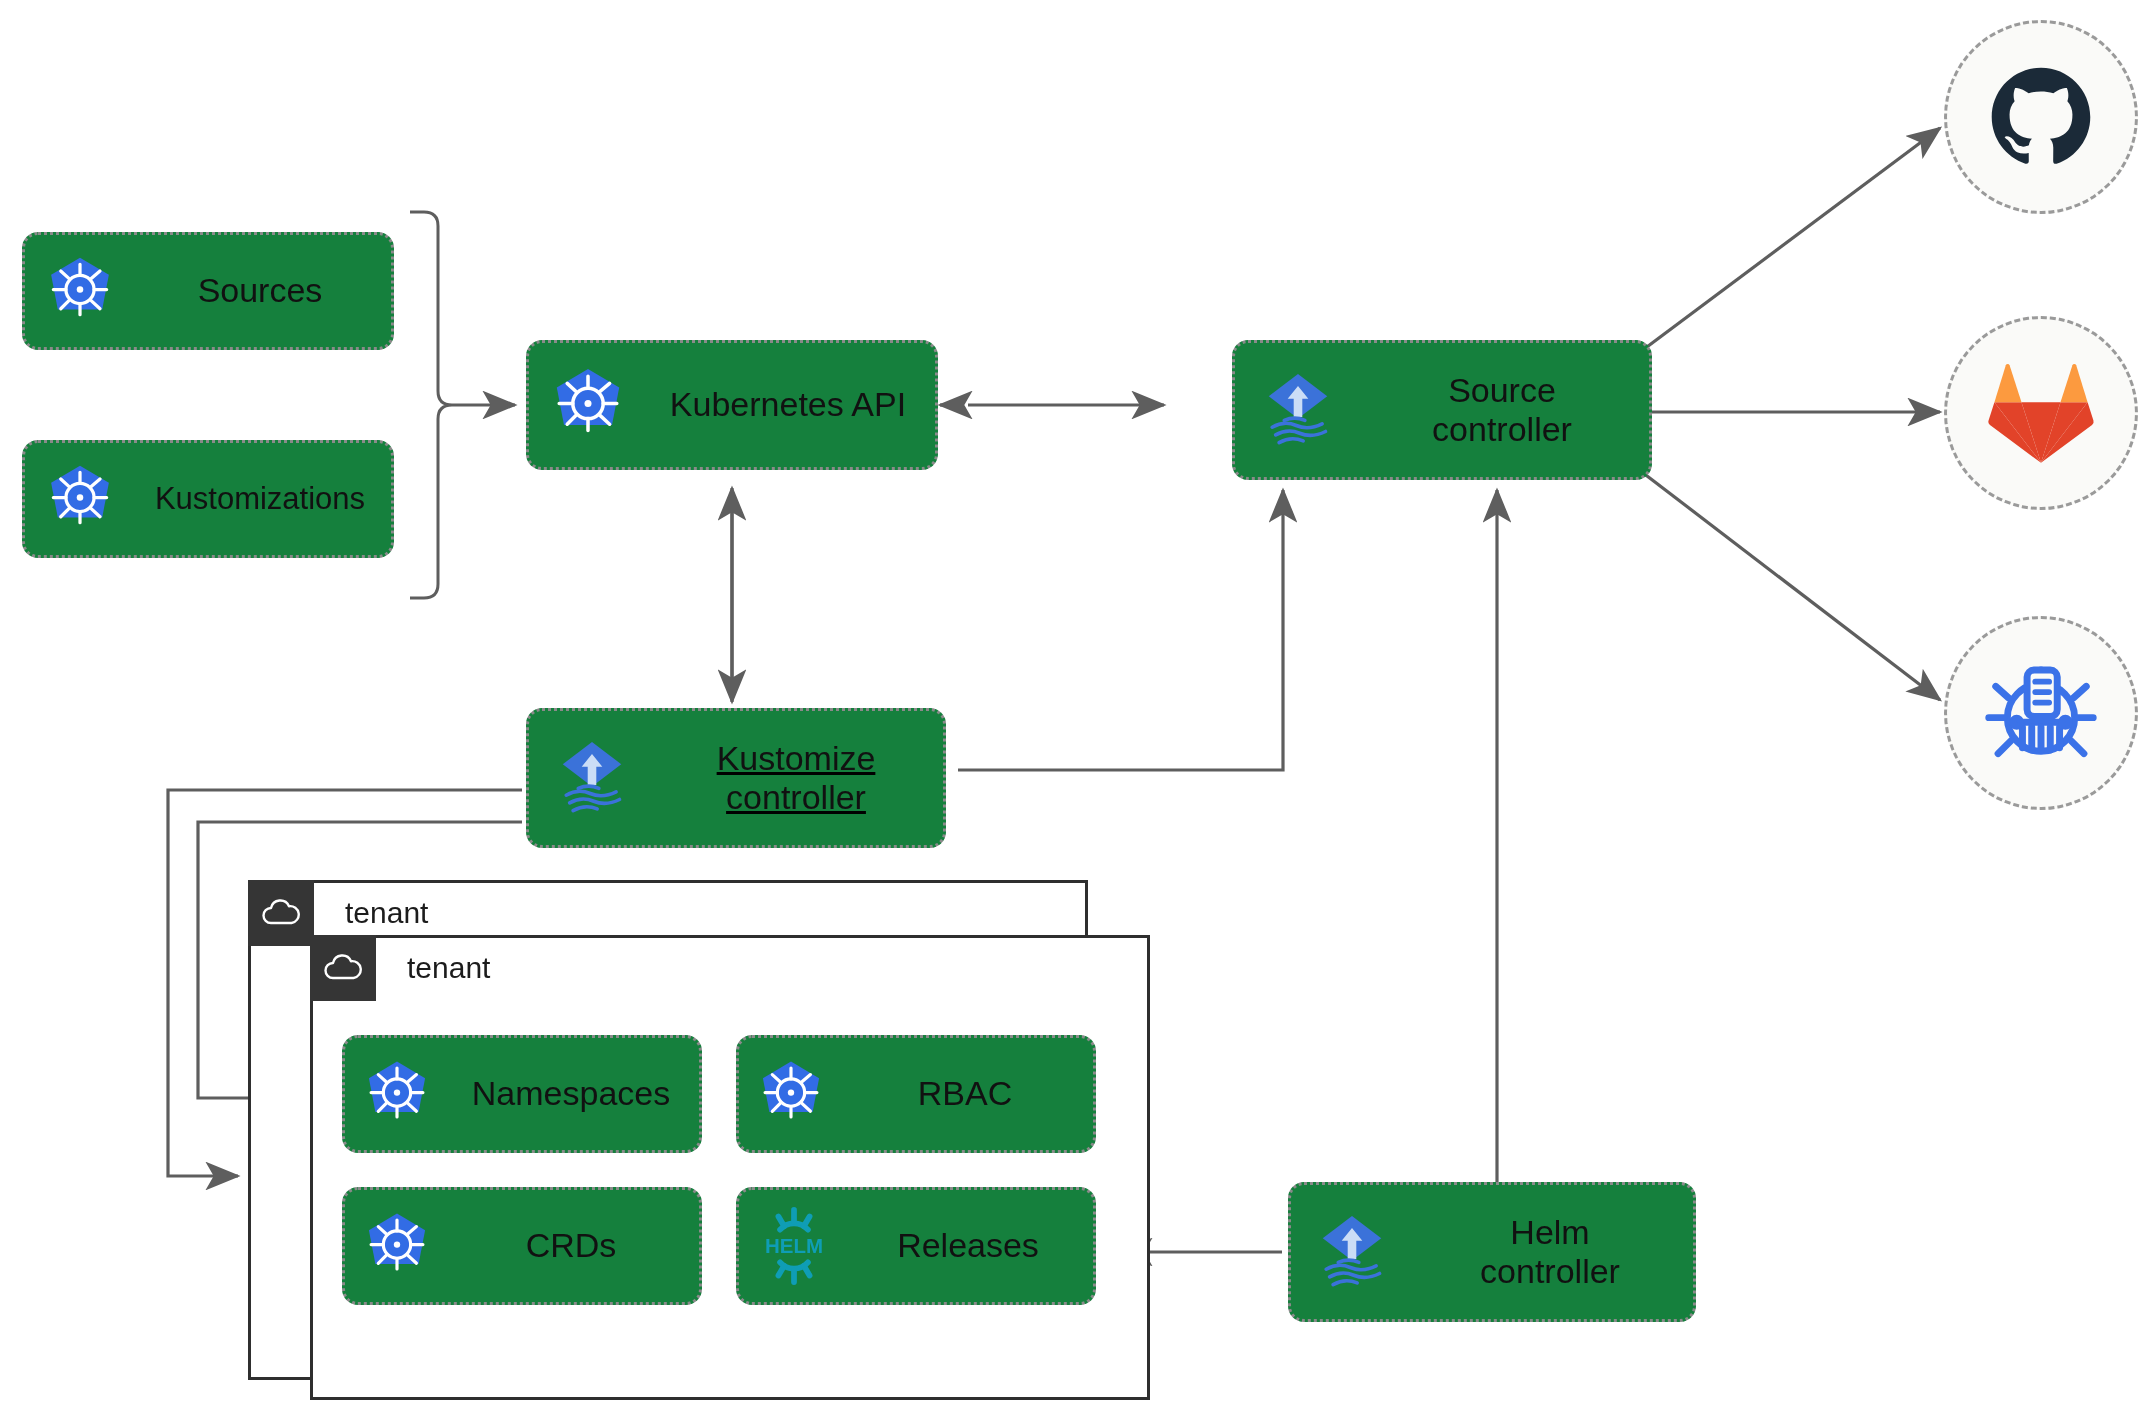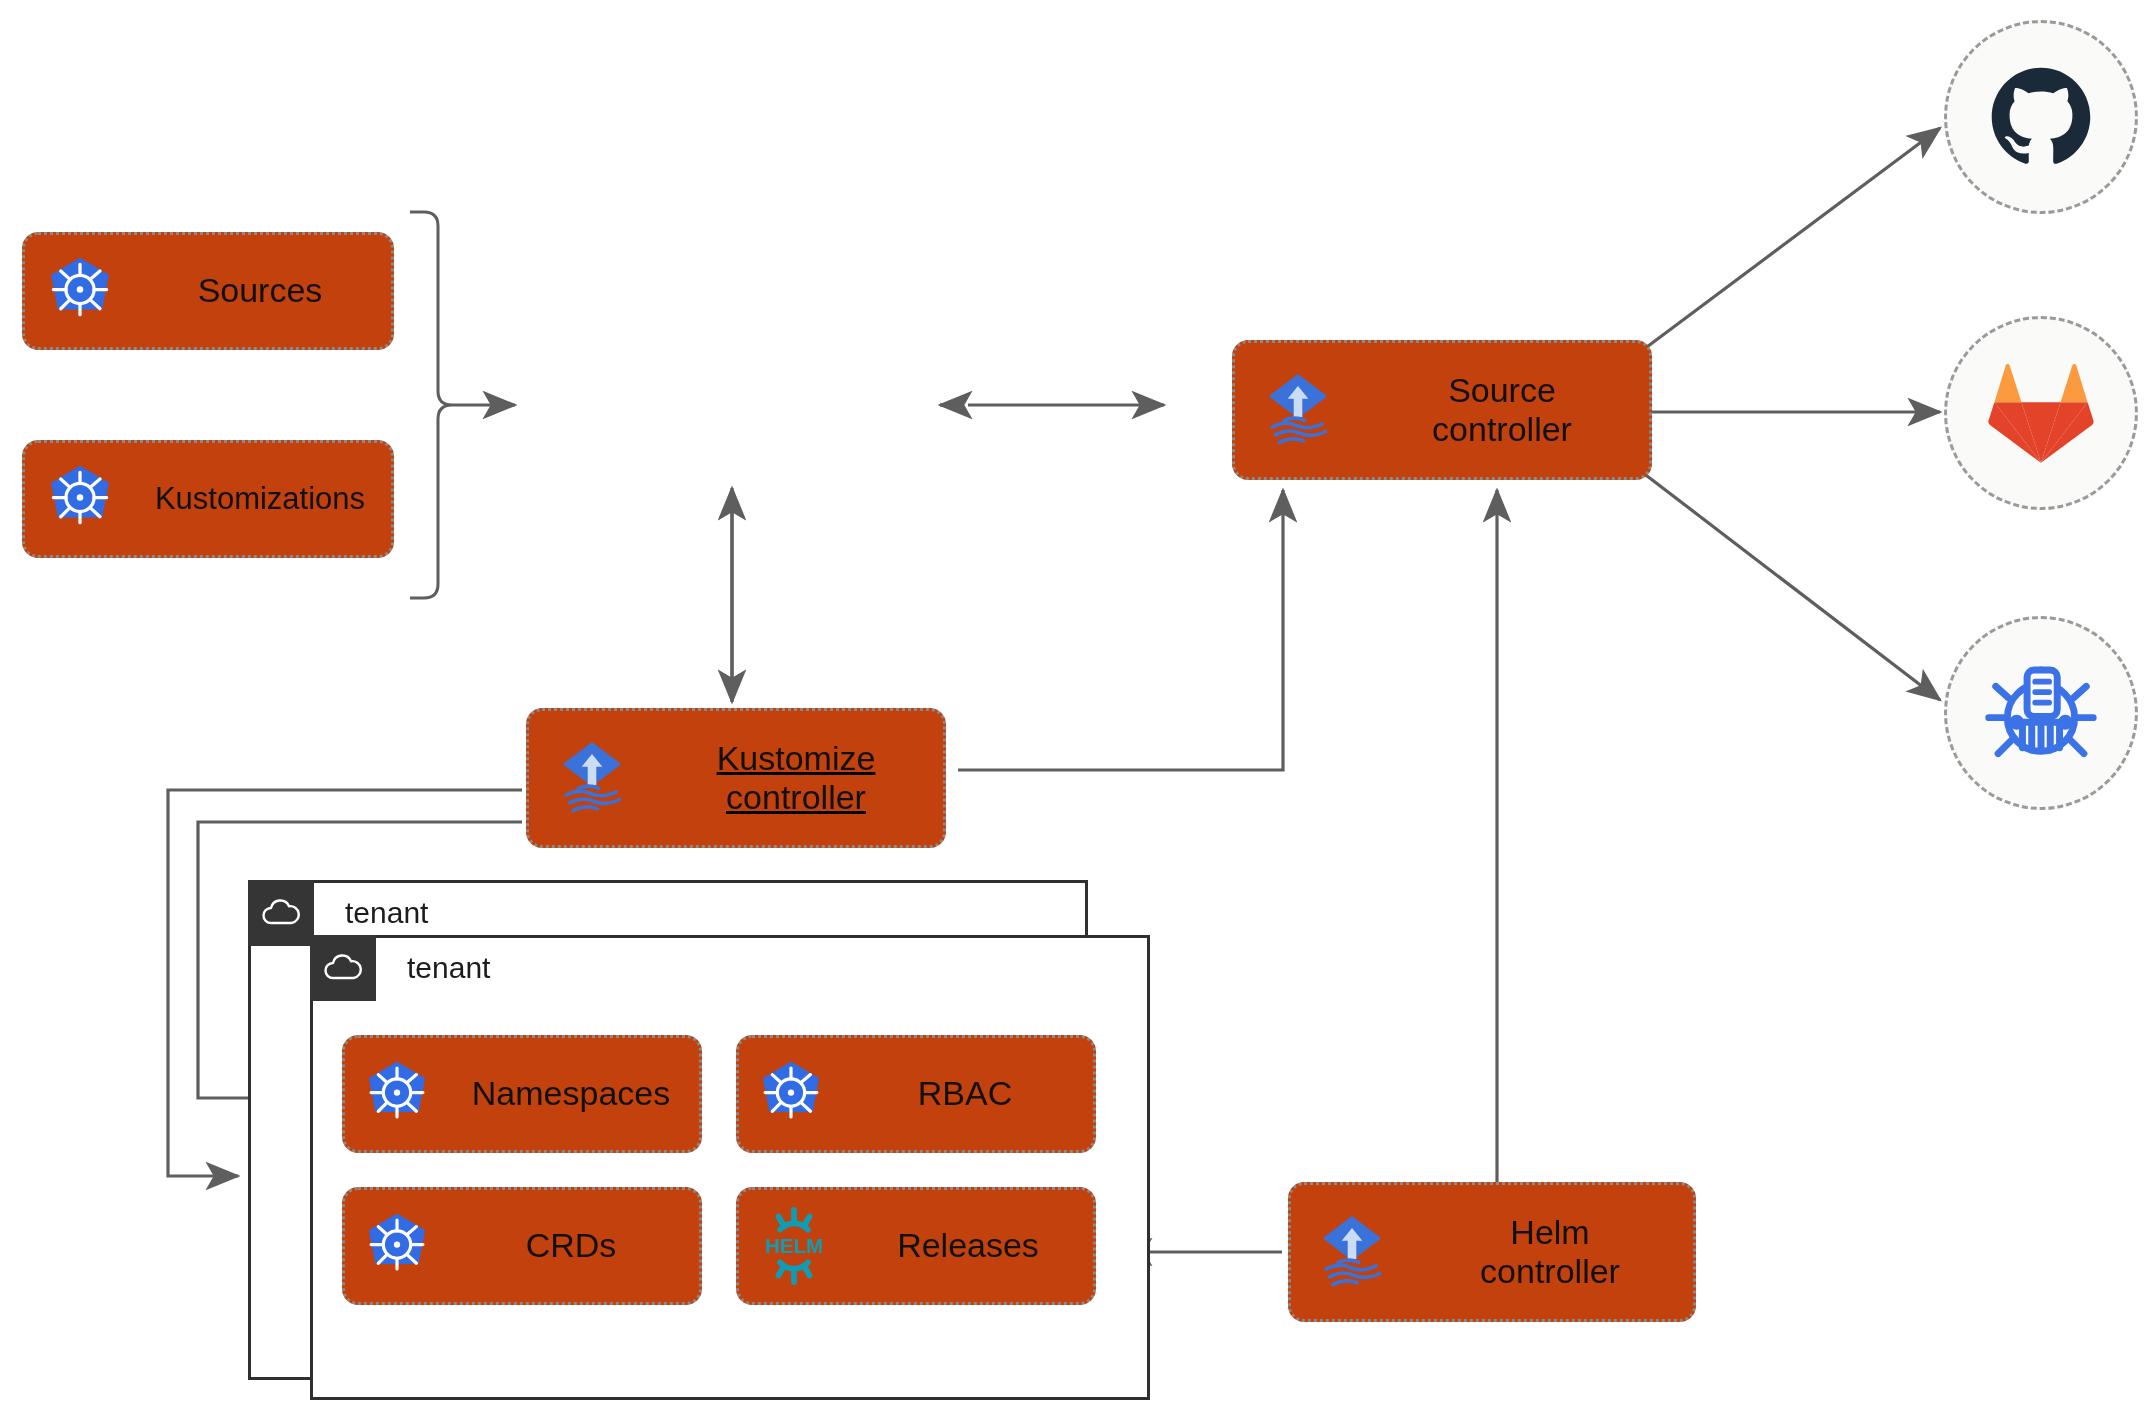--- a/index.html
+++ b/index.html
@@ -1,20 +1,20 @@
 <!DOCTYPE html>
 <html><head>
 <meta charset="utf-8">
 <style>
   html,body{margin:0;padding:0;background:#ffffff;}
   body{font-family:"Liberation Sans","DejaVu Sans",sans-serif;}
   #stage{position:relative;width:2144px;height:1407px;background:#ffffff;overflow:hidden;}
   #wires{position:absolute;left:0;top:0;width:2144px;height:1407px;pointer-events:none;}
 
-  .node{position:absolute;box-sizing:border-box;background:#c2410c;
+  .node{position:absolute;box-sizing:border-box;background:#15803d;
         border:3px dotted #8a8a8a;border-radius:16px;display:flex;align-items:center;}
   .node .ico{flex:0 0 auto;display:flex;align-items:center;justify-content:center;}
   .node .lbl{flex:1 1 auto;text-align:center;color:#111111;line-height:1.16;
              font-size:34px;white-space:pre-line;padding-right:6px;}
 
   .circ{position:absolute;box-sizing:border-box;border-radius:50%;
         background:#fafaf8;border:3px dashed #9a9a9a;
         display:flex;align-items:center;justify-content:center;}
 
   .tenant{position:absolute;box-sizing:border-box;background:#ffffff;border:3px solid #2f2f2f;}
@@ -104,20 +104,34 @@
           <circle cx="50" cy="48" r="19"></circle>
           <circle cx="50" cy="48" r="4.4" fill="#ffffff" stroke="none"></circle>
           <path d="M50,29 L50,14 M50,67 L50,82 M31,48 L14,48 M69,48 L86,48
                    M36,34 L24,23 M64,62 L77,74 M64,34 L77,23 M36,62 L24,74"></path>
         </g>
       </svg>
     </span>
     <span class="lbl" style="font-size:31px;">Kustomizations</span>
   </div>
 
+  <div class="node" style="left:526px;top:340px;width:412px;height:130px;">
+    <span class="ico" style="width:118px;">
+      <svg width="80" height="80" viewBox="0 0 100 100">
+        <polygon points="50,5 89,28 80,75 20,75 11,28" fill="#326CE5"></polygon>
+        <g fill="none" stroke="#ffffff" stroke-width="4.4" stroke-linecap="round">
+          <circle cx="50" cy="48" r="19"></circle>
+          <circle cx="50" cy="48" r="4.4" fill="#ffffff" stroke="none"></circle>
+          <path d="M50,29 L50,14 M50,67 L50,82 M31,48 L14,48 M69,48 L86,48
+                   M36,34 L24,23 M64,62 L77,74 M64,34 L77,23 M36,62 L24,74"></path>
+        </g>
+      </svg>
+    </span>
+    <span class="lbl">Kubernetes API</span>
+  </div>
 
   <div class="node" style="left:1232px;top:340px;width:420px;height:140px;">
     <span class="ico" style="width:126px;">
       <svg width="86" height="86" viewBox="0 0 100 100">
         <polygon points="50,8 84,34 50,60 16,34" fill="#3B72D9"></polygon>
         <path d="M50,22 L62,37 L55,37 L55,58 L45,58 L45,37 L38,37 Z" fill="#CBDDF6"></path>
         <g stroke="#3B72D9" stroke-width="4.2" fill="none" stroke-linecap="round">
           <path d="M20,70 Q34,62 48,68 Q62,74 78,66"></path>
           <path d="M24,79 Q38,71 52,77 Q66,83 82,75"></path>
           <path d="M28,88 Q42,80 56,86"></path>

